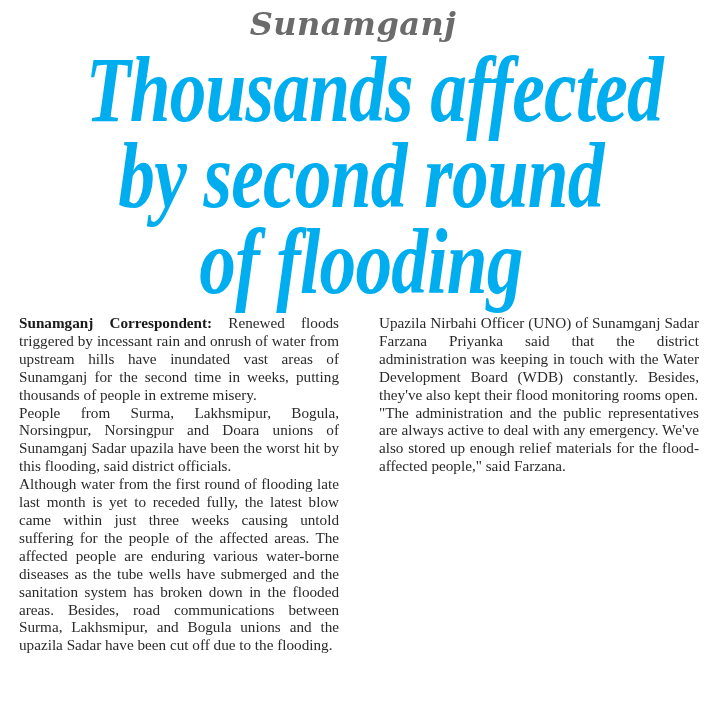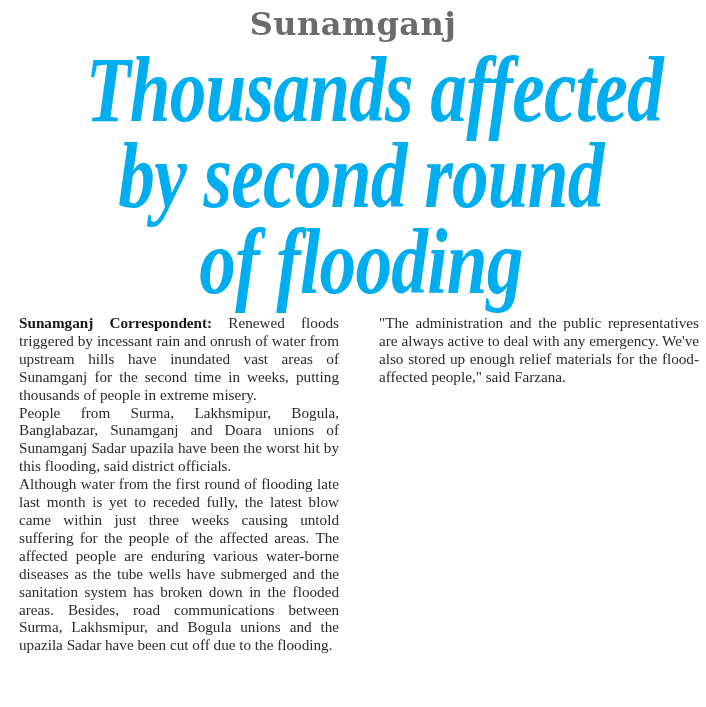--- a/index.html
+++ b/index.html
@@ -3,21 +3,21 @@
   <meta charset="utf-8">
   <style>
     * { margin: 0; padding: 0; box-sizing: border-box; }
     html, body { width: 706px; height: 707px; background: #ffffff; overflow: hidden; }
     body { position: relative; font-family: "DejaVu Serif", "Liberation Serif", serif; }
 
     .kicker {
       position: absolute; left: 0; top: 2px; width: 706px;
       text-align: center;
       font-family: "DejaVu Serif", serif;
-      font-weight: bold;
+      font-style: italic; font-weight: bold;
       font-size: 32px; line-height: 44px;
       color: #6b6b6b;
       letter-spacing: 0.5px;
     }
 
     .headline {
       position: absolute; left: 8px; top: 46px; width: 706px;
       text-align: center;
       font-family: "Liberation Serif", serif;
       font-weight: bold;
@@ -59,19 +59,20 @@
 
 <h1 class="headline">
   <span class="line">Thousands affected</span>
   <span class="line">by second round</span>
   <span class="line">of flooding</span>
 </h1>
 
 <div class="columns">
   <div class="col">
     <p><span class="byline">Sunamganj Correspondent:</span> <span>Renewed floods triggered by incessant rain and onrush of water from upstream hills have inundated vast areas of Sunamganj for the second time in weeks, putting thousands of people in extreme misery.</span></p>
-    <p>People from Surma, Lakhsmipur, Bogula, Banglabazar, Sunamganj and Doara unions of Sunamganj Sadar upazila have been the worst hit by this flooding, said district officials.</p>
+    <p>People from Surma, Lakhsmipur, Bogula, Norsingpur, Norsingpur and Doara unions of Sunamganj Sadar upazila have been the worst hit by this flooding, said district officials.</p>
     <p>Although water from the first round of flooding late last month is yet to receded fully, the latest blow came within just three weeks causing untold suffering for the people of the affected areas. The affected people are enduring various water-borne diseases as the tube wells have submerged and the sanitation system has bro­ken down in the flooded areas. Besides, road communications between Surma, Lakhsmipur, and Bogula unions and the upazila Sadar have been cut off due to the flooding.</p>
   </div>
   <div class="col">
+    <p>Upazila Nirbahi Officer (UNO) of Sunamganj Sadar Farzana Priyanka said that the district administration was keeping in touch with the Water Development Board (WDB) constantly. Besides, they've also kept their flood monitoring rooms open.</p>
     <p>"The administration and the public representa­tives are always active to deal with any emer­gency. We've also stored up enough relief mate­rials for the flood-affected people," said Farzana.</p>
   </div>
 </div>
 
 </body></html>

